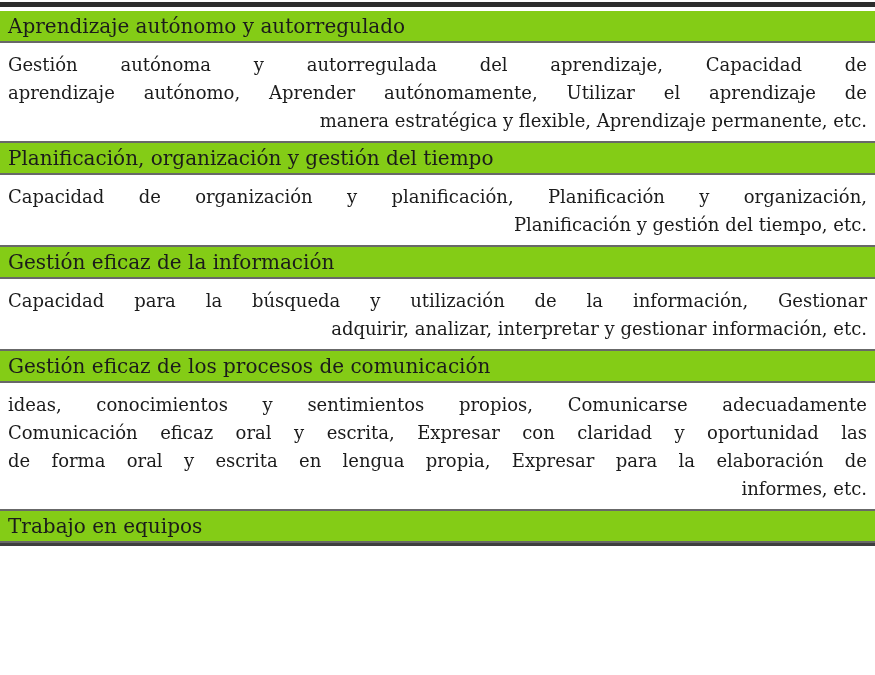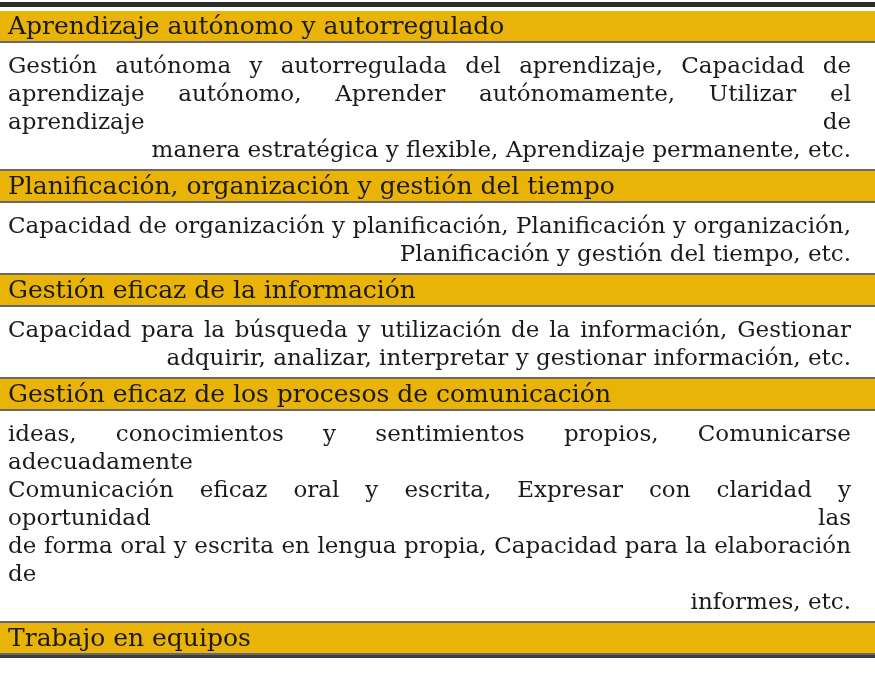--- a/index.html
+++ b/index.html
@@ -15,35 +15,35 @@
     overflow: hidden;
     font-family: "DejaVu Serif", "Liberation Serif", serif;
     color: #1b1b1b;
   }
   .ctable {
     margin-top: 2px;
     border-top: 5px solid #2d2d2d;
     border-bottom: 3px solid #3e3e3e;
   }
   .hdr {
-    background: #eab308;
+    background: #84cc16;
     border-top: 2px solid #686868;
     border-bottom: 2px solid #686868;
     padding: 3px 8px 3px 8px;
-    font-size: 25px;
+    font-size: 20px;
     line-height: 24px;
     text-align: left;
   }
   .hdr.first {
     border-top: none;
     margin-top: 4px;
   }
   .sec-body {
-    padding: 8px 24px 6px 8px;
-    font-size: 23px;
+    padding: 8px 8px 6px 8px;
+    font-size: 18px;
     line-height: 28px;
   }
   .jline {
     text-align: justify;
     text-align-last: justify;
     white-space: normal;
   }
   .lline {
     text-align: right;
   }
@@ -78,21 +78,21 @@
       <div class="jline">Capacidad para la búsqueda y utilización de la información, Gestionar</div>
       <div class="lline">adquirir, analizar, interpretar y gestionar información, etc.</div>
     </div>
 
     <div class="hdr">
       <span>Gestión eficaz de los procesos de comunicación</span>
     </div>
     <div class="sec-body">
       <div class="jline">ideas, conocimientos y sentimientos propios, Comunicarse adecuadamente</div>
       <div class="jline">Comunicación eficaz oral y escrita, Expresar con claridad y oportunidad las</div>
-      <div class="jline">de forma oral y escrita en lengua propia, Capacidad para la elaboración de</div>
+      <div class="jline">de forma oral y escrita en lengua propia, Expresar para la elaboración de</div>
       <div class="lline">informes, etc.</div>
     </div>
 
     <div class="hdr">
       <span>Trabajo en equipos</span>
     </div>
 
   </div>
 </div>
 

